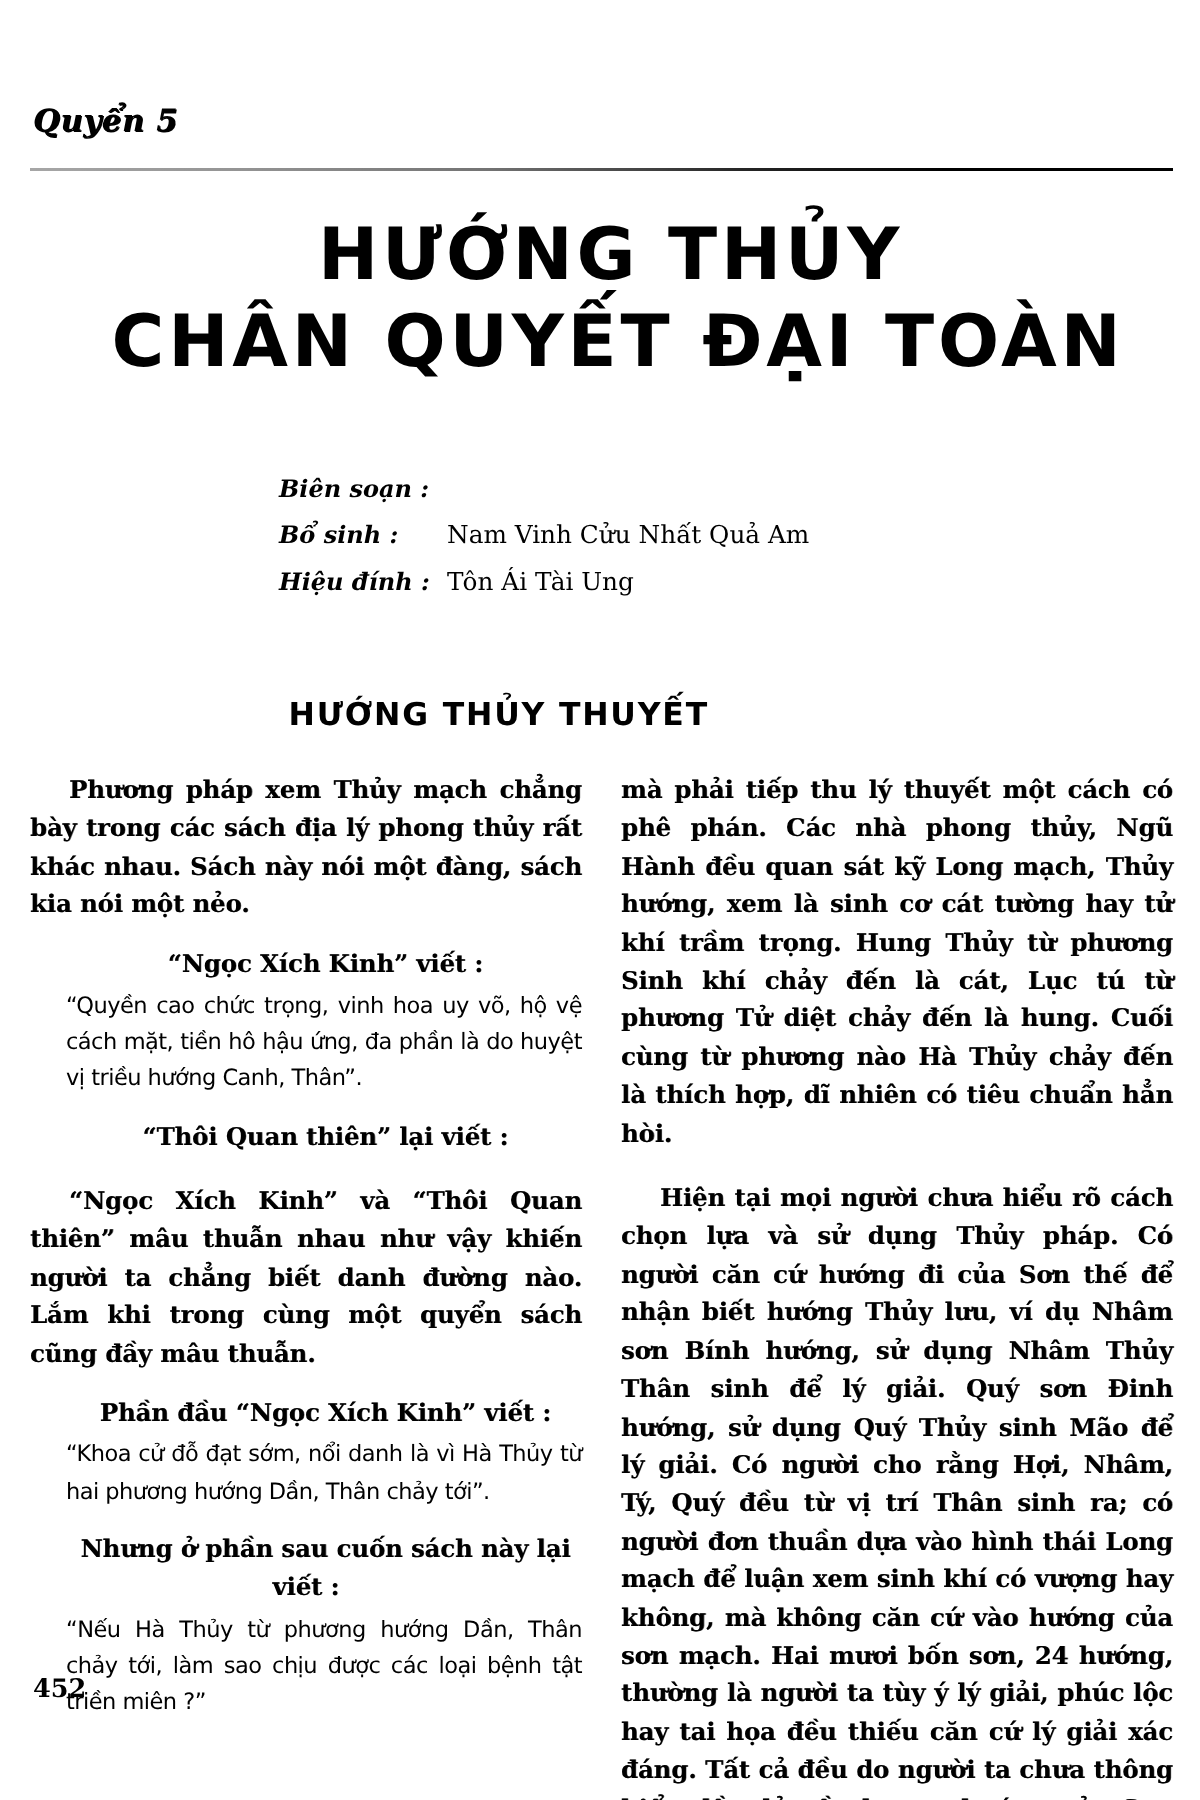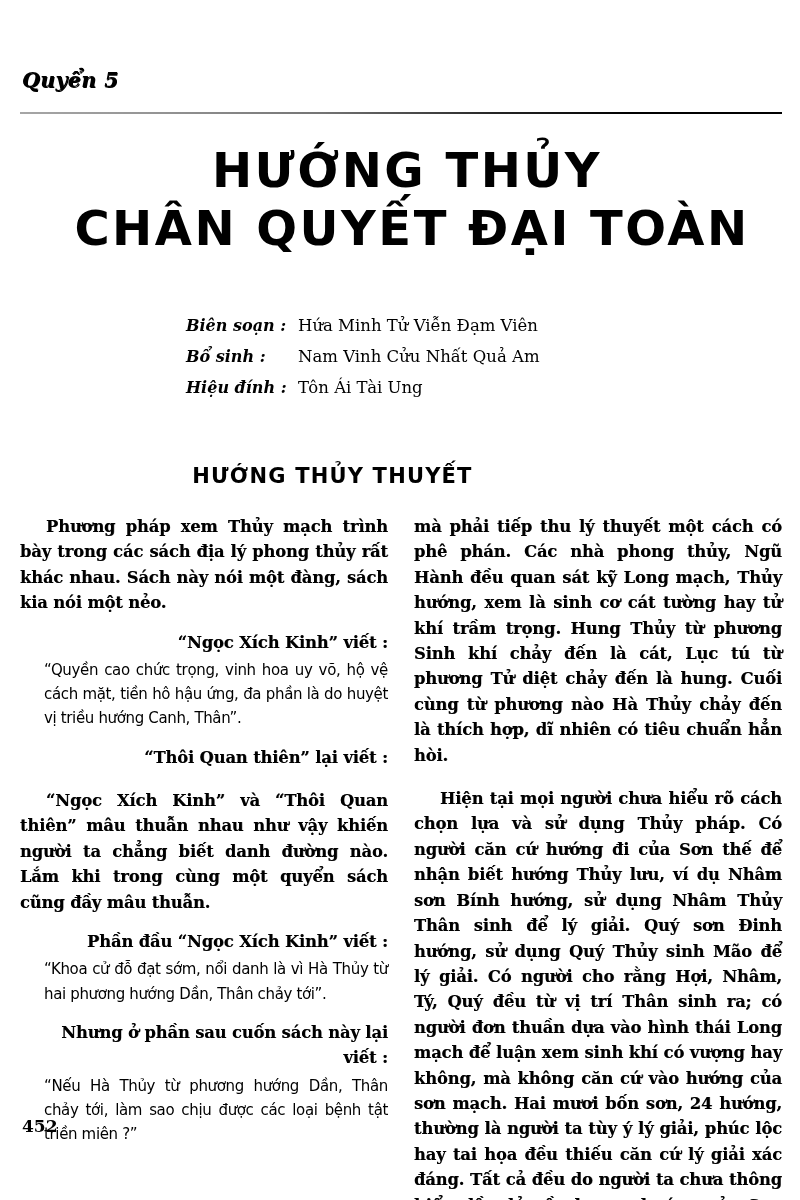--- a/index.html
+++ b/index.html
@@ -141,21 +141,21 @@
   p.body.noindent { text-indent: 0; }
   p.body.spaced { margin-top: 18px; }
 
   p.lead-in {
     margin: 14px 0 0 0;
     font-family: "DejaVu Serif", "Liberation Serif", serif;
     font-weight: bold;
     font-size: 16.3px;
     line-height: 25.4px;
     text-indent: 26px;
-    text-align: right;
+    text-align: center;
     letter-spacing: -0.1px;
     text-shadow: 0.35px 0 0 rgba(0,0,0,0.55);
   }
 
   p.quote {
     margin: 3px 0 0 0;
     padding-left: 24px;
     font-family: "DejaVu Sans", "Liberation Sans", sans-serif;
     font-size: 15px;
     line-height: 24.2px;
@@ -184,38 +184,37 @@
   <div class="head-rule"></div>
 
   <div class="title-block">
     <div class="title-line-1">HƯỚNG THỦY</div>
     <div class="title-line-2">CHÂN QUYẾT ĐẠI TOÀN</div>
   </div>
 
   <div class="byline">
     <div class="byline-row">
       <div class="byline-label">Biên soạn :</div>
-      <div class="byline-value">Hứa Minh Tử Viễn Đạm Viên</div>
     </div>
     <div class="byline-row">
       <div class="byline-label">Bổ sinh :</div>
       <div class="byline-value">Nam Vinh Cửu Nhất Quả Am</div>
     </div>
     <div class="byline-row">
       <div class="byline-label">Hiệu đính :</div>
       <div class="byline-value">Tôn Ái Tài Ung</div>
     </div>
   </div>
 
   <div class="section-heading">HƯỚNG THỦY THUYẾT</div>
 
   <div class="columns">
 
     <div class="column">
-      <p class="body">Phương pháp xem Thủy mạch trình bày trong các sách địa lý phong thủy rất khác nhau. Sách này nói một đàng, sách kia nói một nẻo.</p>
+      <p class="body">Phương pháp xem Thủy mạch chẳng bày trong các sách địa lý phong thủy rất khác nhau. Sách này nói một đàng, sách kia nói một nẻo.</p>
       <p class="lead-in">“Ngọc Xích Kinh” viết :</p>
       <p class="quote">“Quyền cao chức trọng, vinh hoa uy võ, hộ vệ cách mặt, tiền hô hậu ứng, đa phần là do huyệt vị triều hướng Canh, Thân”.</p>
       <p class="lead-in">“Thôi Quan thiên” lại viết :</p>
       <p class="body spaced">“Ngọc Xích Kinh” và “Thôi Quan thiên” mâu thuẫn nhau như vậy khiến người ta chẳng biết danh đường nào. Lắm khi trong cùng một quyển sách cũng đầy mâu thuẫn.</p>
       <p class="lead-in">Phần đầu “Ngọc Xích Kinh” viết :</p>
       <p class="quote">“Khoa cử đỗ đạt sớm, nổi danh là vì Hà Thủy từ hai phương hướng Dần, Thân chảy tới”.</p>
       <p class="lead-in">Nhưng ở phần sau cuốn sách này lại viết :</p>
       <p class="quote">“Nếu Hà Thủy từ phương hướng Dần, Thân chảy tới, làm sao chịu được các loại bệnh tật triền miên ?”</p>
 
     </div>

